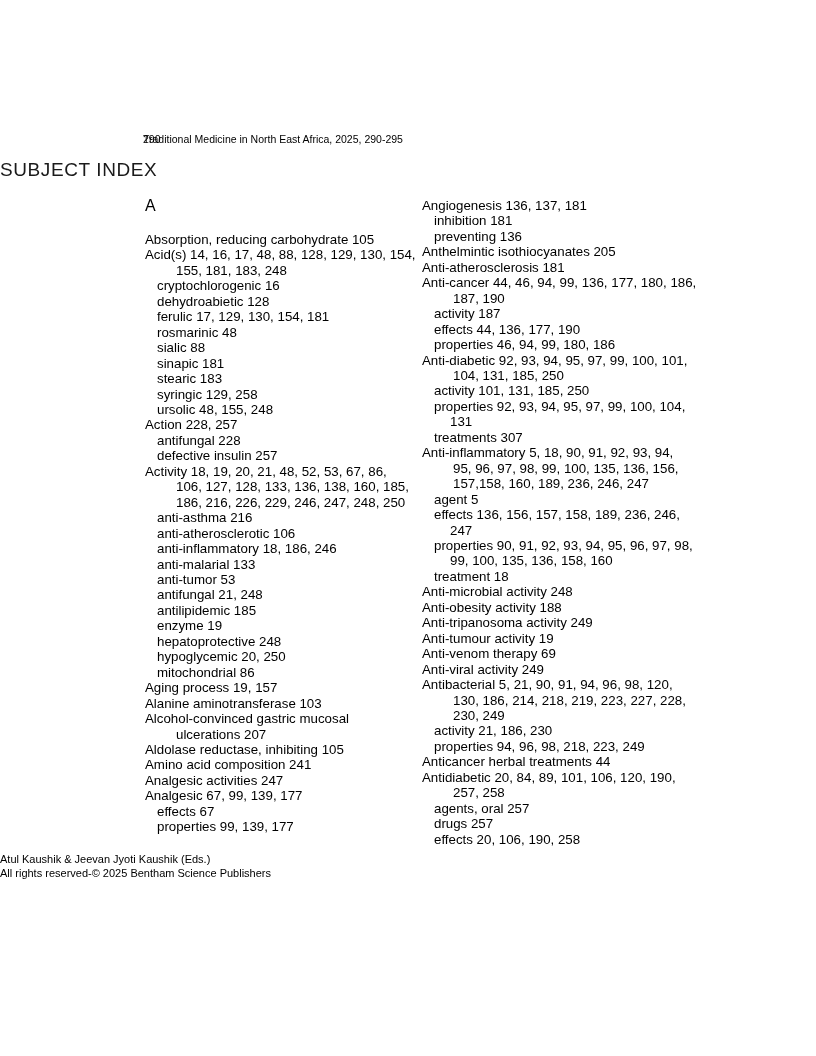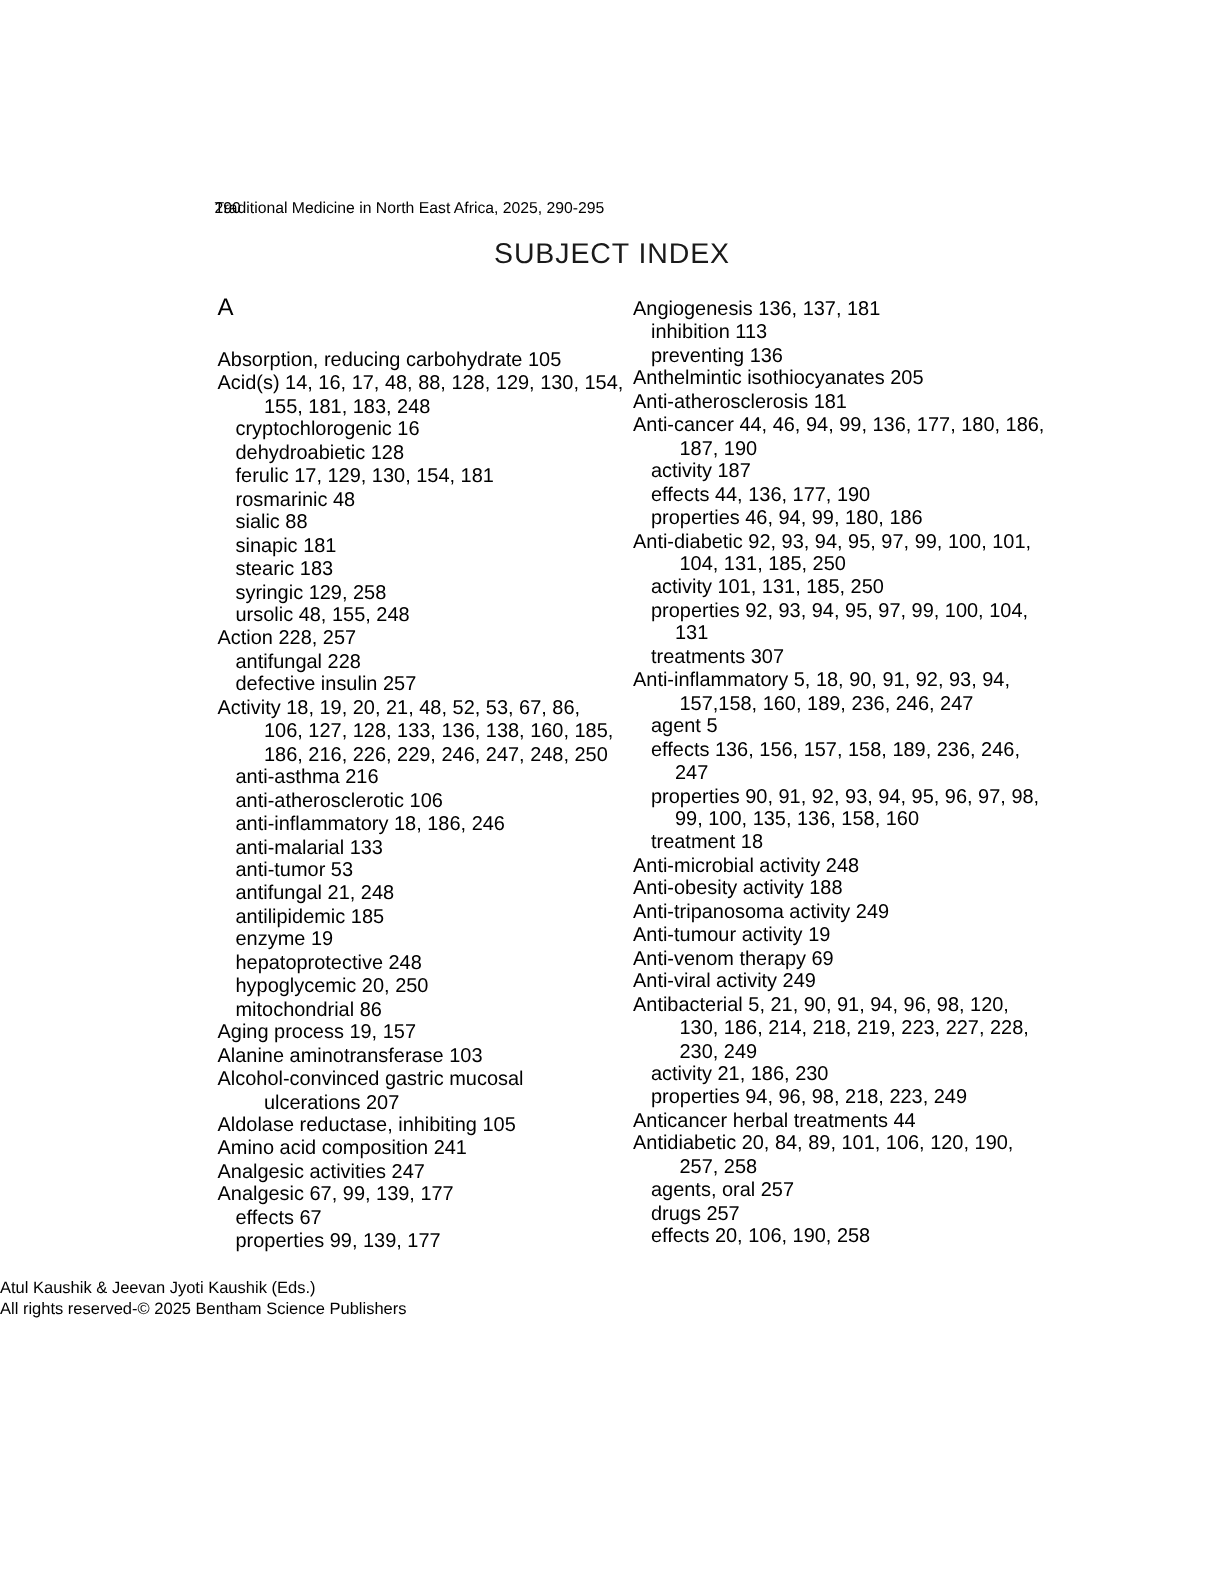--- a/index.html
+++ b/index.html
@@ -32,21 +32,21 @@
   }
   .running-title {
     text-align: left;
     width: 100%;
   }
   .doc-title {
     position: absolute;
     top: 159px;
     left: 0;
     width: 816px;
-    text-align: center;
+    text-align: left;
     font-size: 19px;
     letter-spacing: 0.6px;
     color: #1a1a1a;
   }
   .columns {
     position: absolute;
     top: 198px;
     left: 145px;
     display: flex;
     gap: 14px;
@@ -131,36 +131,37 @@
         <div class="line ln-main">Aldolase reductase, inhibiting 105</div>
         <div class="line ln-main">Amino acid composition 241</div>
         <div class="line ln-main">Analgesic activities 247</div>
         <div class="line ln-main">Analgesic 67, 99, 139, 177</div>
         <div class="line ln-sub">effects 67</div>
         <div class="line ln-sub">properties 99, 139, 177</div>
       </div>
     <div class="index-col">
 
     <div class="line ln-main">Angiogenesis 136, 137, 181</div>
-        <div class="line ln-sub">inhibition 113</div>
+        <div class="line ln-sub">inhibition 181</div>
         <div class="line ln-sub">preventing 136</div>
         <div class="line ln-main">Anthelmintic isothiocyanates 205</div>
         <div class="line ln-main">Anti-atherosclerosis 181</div>
         <div class="line ln-main">Anti-cancer 44, 46, 94, 99, 136, 177, 180, 186,</div>
         <div class="line ln-wrap">187, 190</div>
         <div class="line ln-sub">activity 187</div>
         <div class="line ln-sub">effects 44, 136, 177, 190</div>
         <div class="line ln-sub">properties 46, 94, 99, 180, 186</div>
         <div class="line ln-main">Anti-diabetic 92, 93, 94, 95, 97, 99, 100, 101,</div>
         <div class="line ln-wrap">104, 131, 185, 250</div>
         <div class="line ln-sub">activity 101, 131, 185, 250</div>
         <div class="line ln-sub">properties 92, 93, 94, 95, 97, 99, 100, 104,</div>
         <div class="line ln-subwrap">131</div>
         <div class="line ln-sub">treatments 307</div>
         <div class="line ln-main">Anti-inflammatory 5, 18, 90, 91, 92, 93, 94,</div>
+        <div class="line ln-wrap">95, 96, 97, 98, 99, 100, 135, 136, 156,</div>
         <div class="line ln-wrap">157,158, 160, 189, 236, 246, 247</div>
         <div class="line ln-sub">agent 5</div>
         <div class="line ln-sub">effects 136, 156, 157, 158, 189, 236, 246,</div>
         <div class="line ln-subwrap">247</div>
         <div class="line ln-sub">properties 90, 91, 92, 93, 94, 95, 96, 97, 98,</div>
         <div class="line ln-subwrap">99, 100, 135, 136, 158, 160</div>
         <div class="line ln-sub">treatment 18</div>
         <div class="line ln-main">Anti-microbial activity 248</div>
         <div class="line ln-main">Anti-obesity activity 188</div>
         <div class="line ln-main">Anti-tripanosoma activity 249</div>

